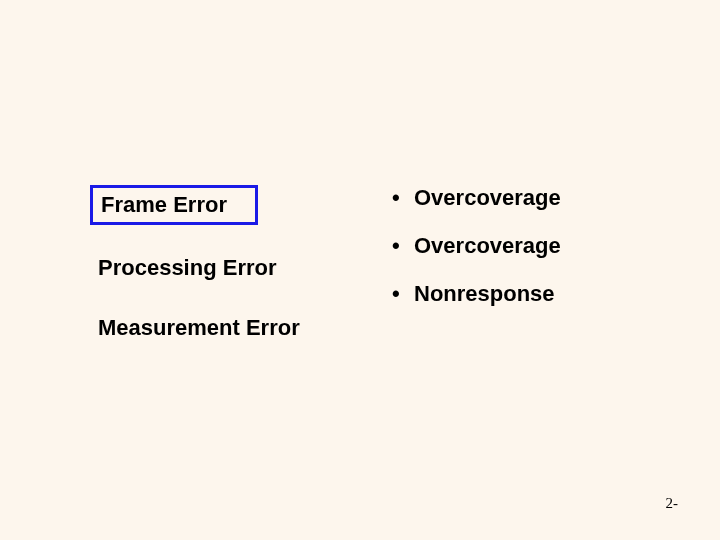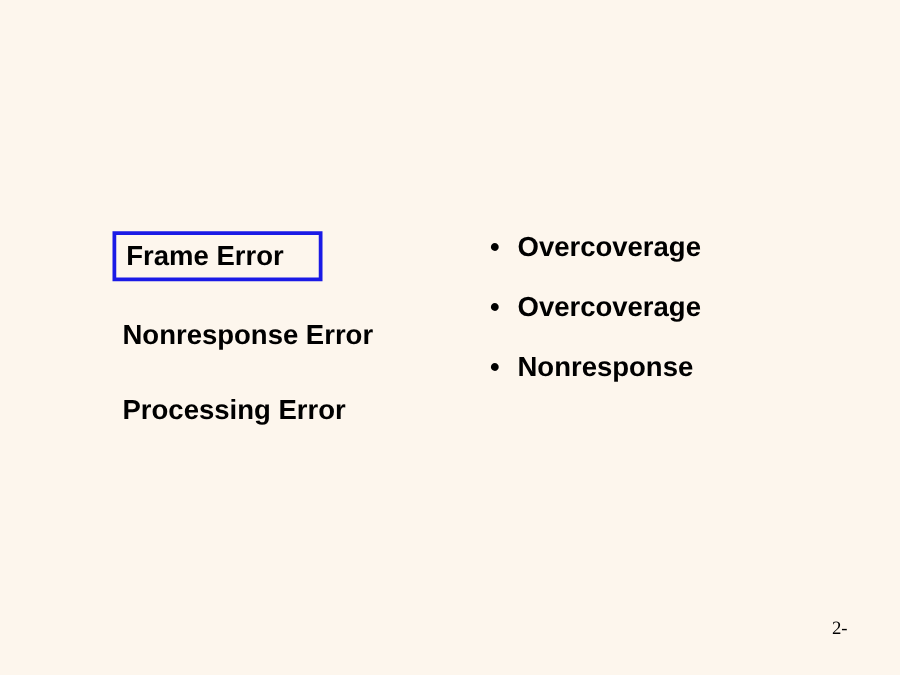--- a/index.html
+++ b/index.html
@@ -65,24 +65,24 @@
 </head>
 <body>
 
 <div class="slide">
 
   <div class="left-col">
     <div>
       <span class="error-item highlighted">Frame Error</span>
     </div>
     <div>
-      <span class="error-item">Nonresponse Error</span>
+      <span class="error-item">Processing Error</span>
     </div>
     <div>
-      <span class="error-item">Processing Error</span>
+      <span class="error-item">Measurement Error</span>
     </div>
   </div>
 
   <div class="right-col">
     <div class="bullet-row">
       <span class="bullet-dot">•</span>
       <span>Overcoverage</span>
     </div>
     <div class="bullet-row">
       <span class="bullet-dot">•</span>

